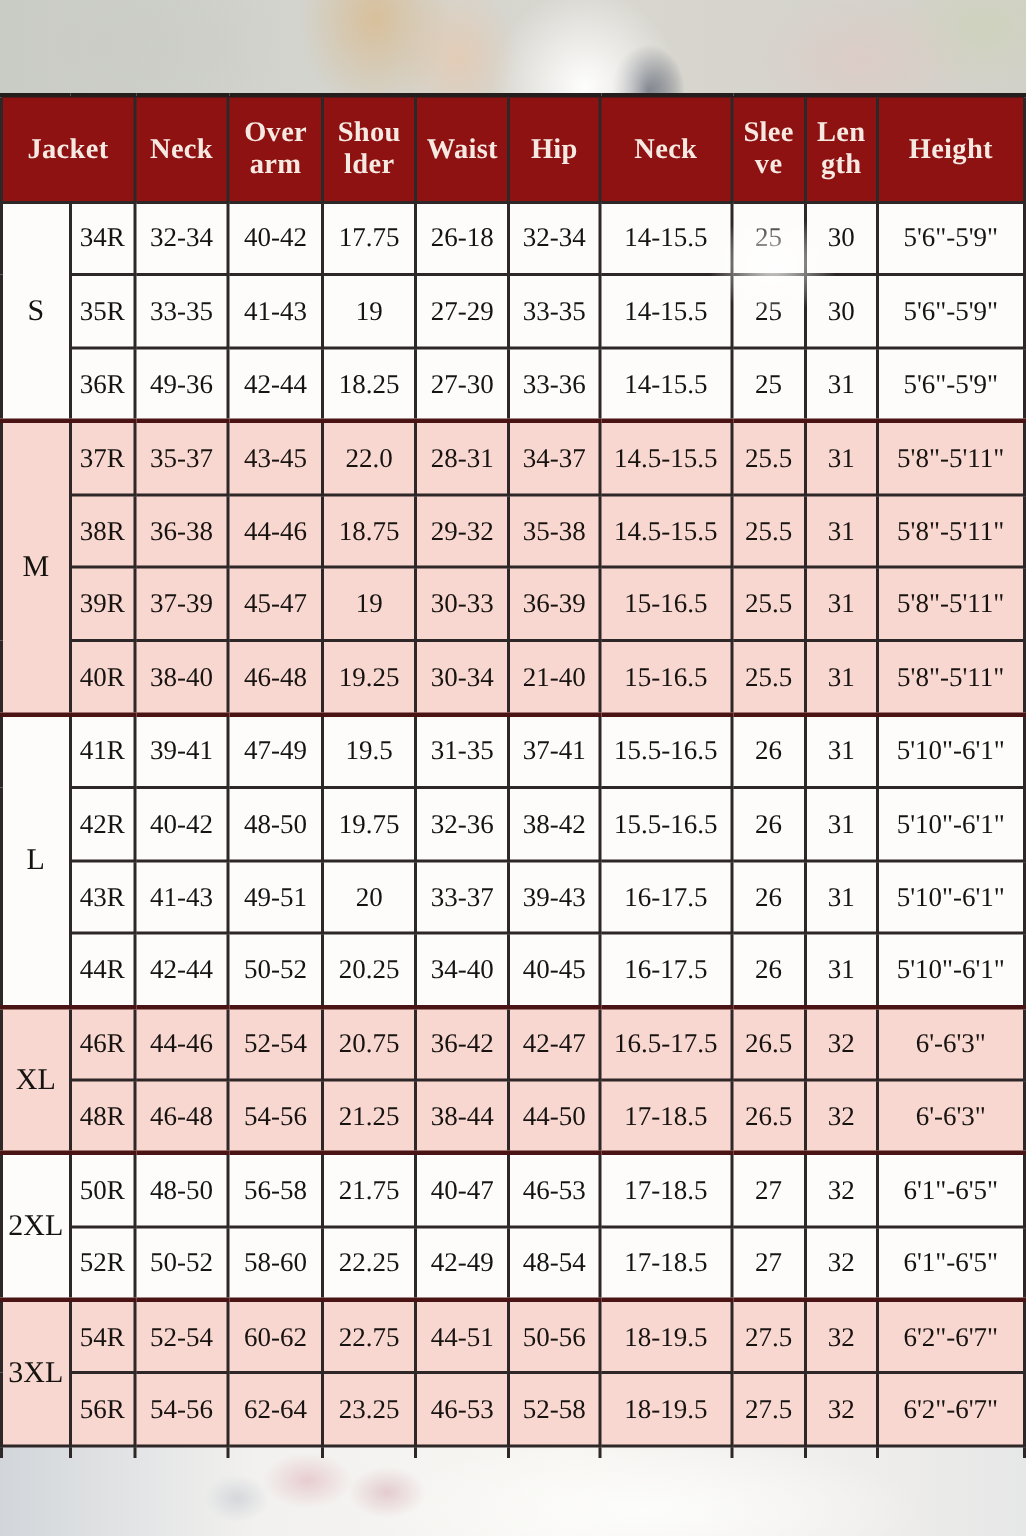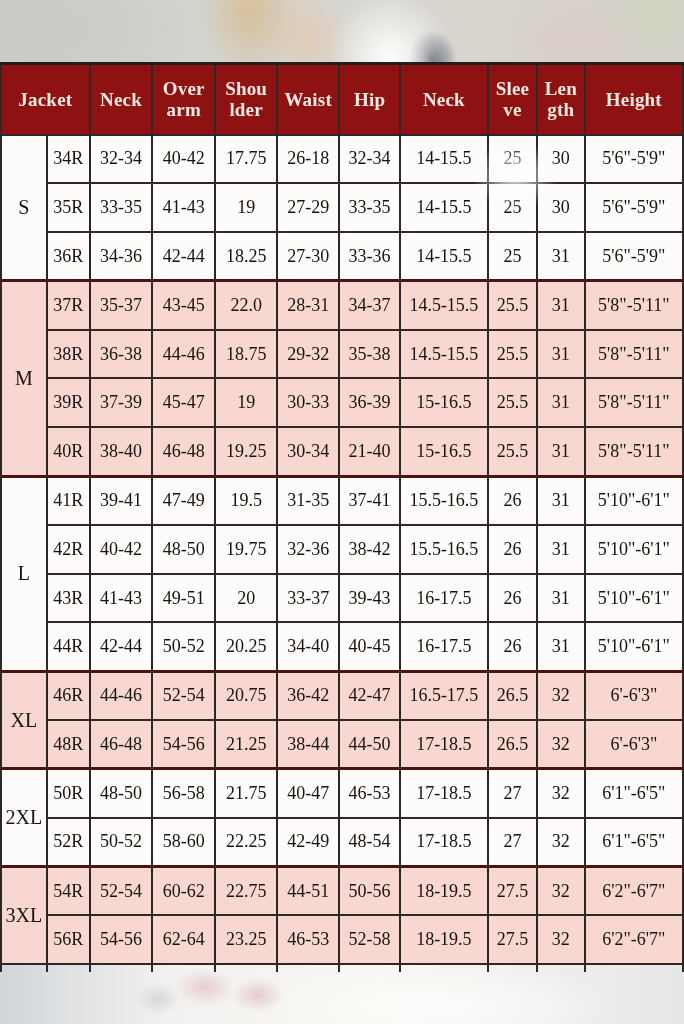--- a/index.html
+++ b/index.html
@@ -132,21 +132,21 @@
           <td>19</td>
           <td>27-29</td>
           <td>33-35</td>
           <td>14-15.5</td>
           <td class="sleeve">25</td>
           <td>30</td>
           <td>5'6"-5'9"</td>
         </tr>
         <tr class="white">
           <td>36R</td>
-          <td>34-36</td>
+          <td>49-36</td>
           <td>42-44</td>
           <td>18.25</td>
           <td>27-30</td>
           <td>33-36</td>
           <td>14-15.5</td>
           <td class="sleeve">25</td>
           <td>31</td>
           <td>5'6"-5'9"</td>
         </tr>
         <tr class="pink group-start">

